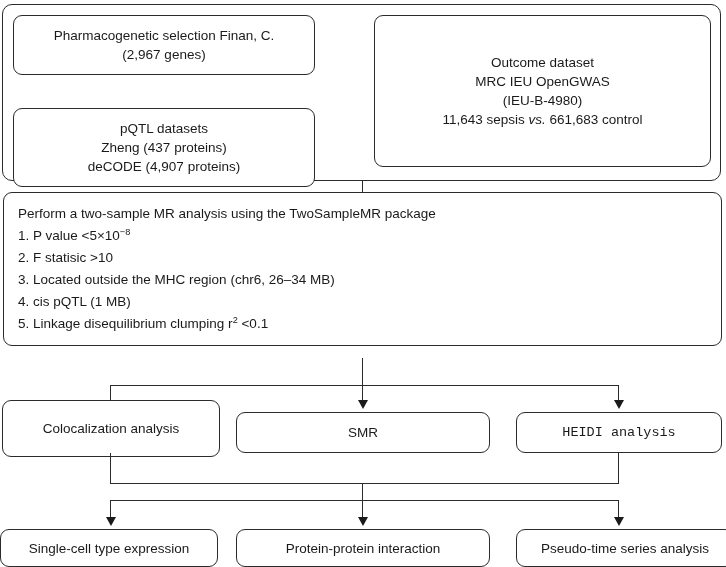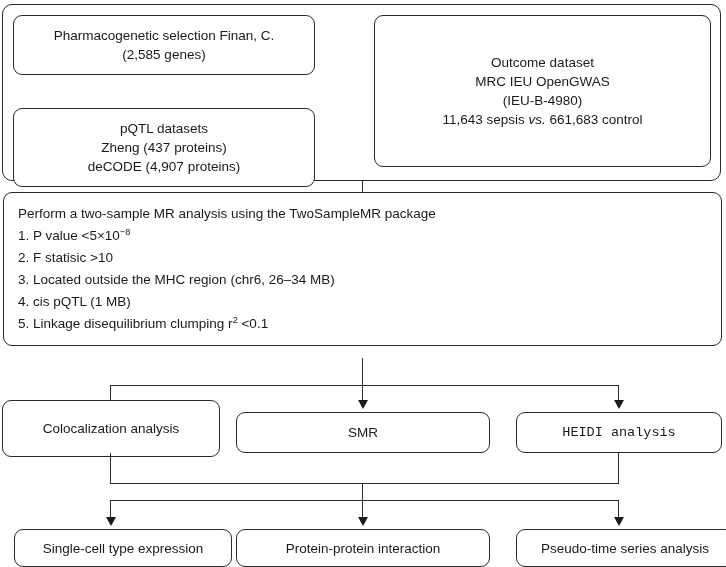--- a/index.html
+++ b/index.html
@@ -83,21 +83,21 @@
 </style>
 </head>
 <body>
 
 <div id="canvas">
 
   <div class="box outer" style="left:2px; top:4px; width:719px; height:177px; border-radius:10px;"></div>
 
   <div class="box" style="left:13px; top:15px; width:302px; height:60px;">
     <span class="line-row">Pharmacogenetic selection Finan, C.</span>
-    <span class="line-row">(2,585 genes)</span>
+    <span class="line-row">(2,967 genes)</span>
   </div>
 
   <div class="box" style="left:13px; top:88px; width:302px; height:79px;margin-top:20px;">
     <span class="line-row">pQTL datasets</span>
     <span class="line-row">Zheng (437 proteins)</span>
     <span class="line-row">deCODE (4,907 proteins)</span>
   </div>
 
   <div class="box" style="left:374px; top:15px; width:337px; height:152px;">
     <span class="line-row">Outcome dataset</span>
@@ -163,21 +163,21 @@
   <div class="vline" style="left:362px; top:483px; height:17px;"></div>
 
   <div class="hline" style="left:110px; top:500px; width:509px;"></div>
   <div class="vline" style="left:110px; top:500px; height:19px;"></div>
   <div class="vline" style="left:362px; top:500px; height:19px;"></div>
   <div class="vline" style="left:618px; top:500px; height:19px;"></div>
   <div class="arrowhead" style="left:106px; top:517px;"></div>
   <div class="arrowhead" style="left:358px; top:517px;"></div>
   <div class="arrowhead" style="left:614px; top:517px;"></div>
 
-  <div class="box" style="left:14px; top:529px; width:218px; height:38px;">
+  <div class="box" style="left:0; top:529px; width:218px; height:38px;">
     <span class="line-row">Single-cell type expression</span>
   </div>
 
   <div class="box" style="left:236px; top:529px; width:254px; height:38px;">
     <span class="line-row">Protein-protein interaction</span>
   </div>
 
   <div class="box" style="left:516px; top:529px; width:218px; height:38px;">
     <span class="line-row">Pseudo-time series analysis</span>
   </div>

